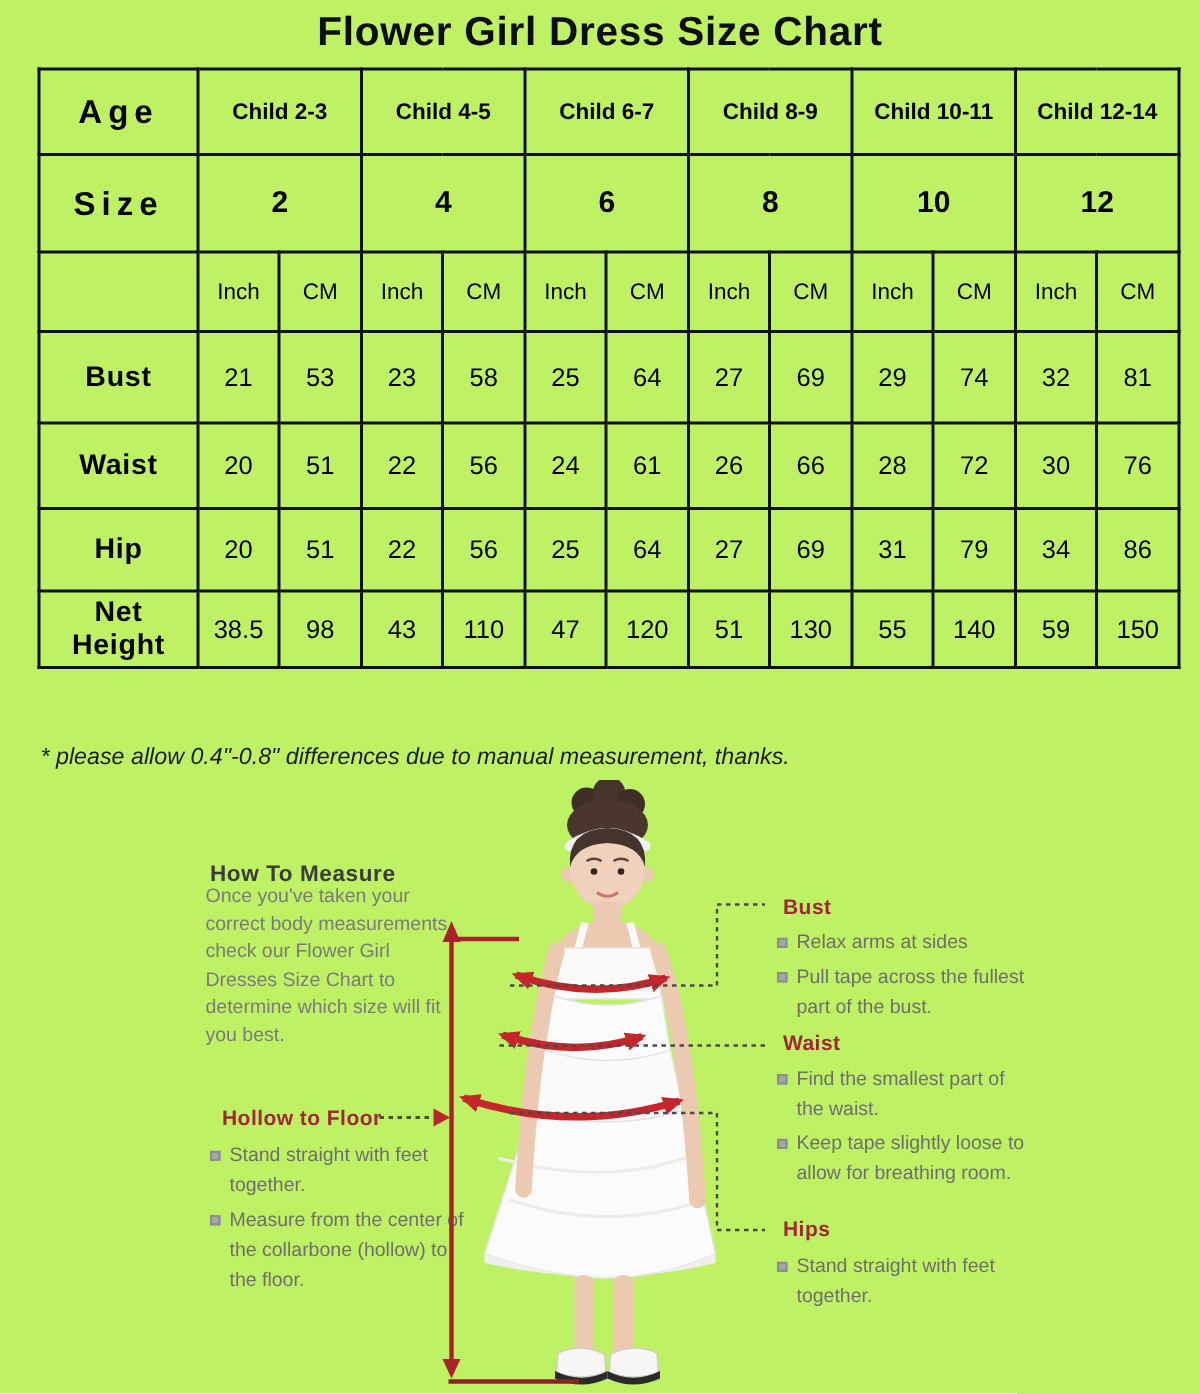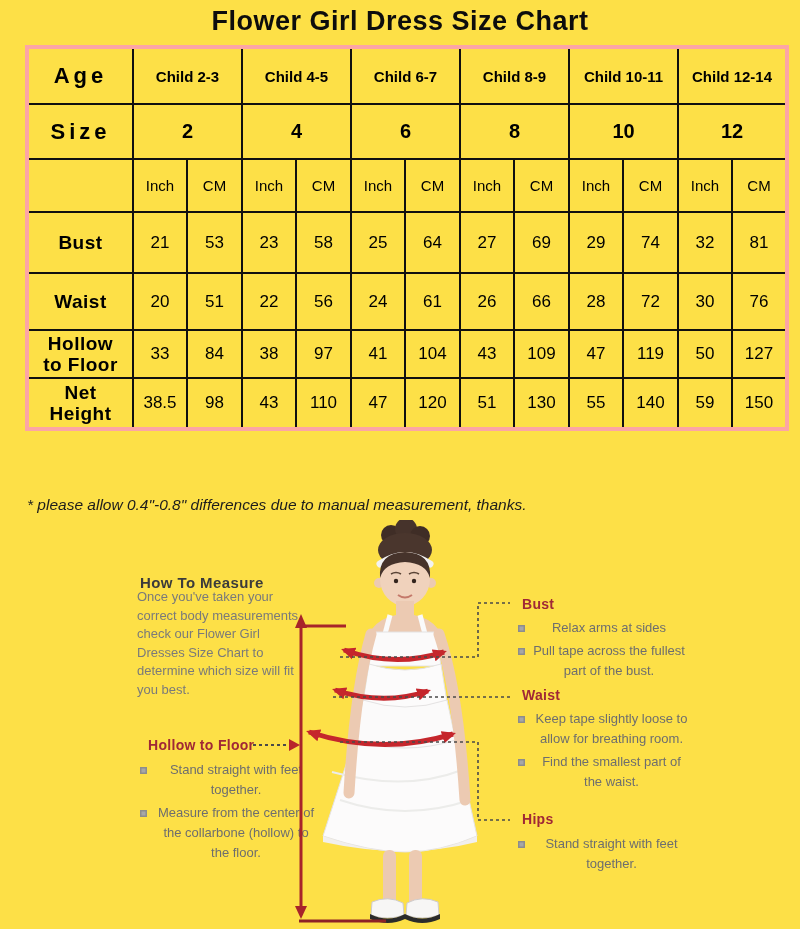--- a/index.html
+++ b/index.html
@@ -1,24 +1,24 @@
 <!DOCTYPE html>
 <html><head>
 <meta charset="utf-8">
 <style>
   * { margin:0; padding:0; box-sizing:border-box; }
   html,body { width:800px; height:929px; background:#fff; font-family:"Liberation Sans", sans-serif; }
-  .page { position:relative; width:800px; height:929px; overflow:hidden; background:#fde047; }
+  .page { position:relative; width:800px; height:929px; overflow:hidden; background:#bef264; }
 
   .title { position:absolute; left:0; top:6px; width:800px; text-align:center;
            font-size:27px; font-weight:bold; color:#0d0d0d; letter-spacing:0.5px; }
 
   table.size-chart { position:absolute; left:25px; top:45px; width:760px;
                      border-collapse:collapse; table-layout:fixed;
-                     border:4px solid #fca5a5; }
+                     border:2px solid #fca5a5; }
   table.size-chart td { border:2px solid #101010; text-align:center; vertical-align:middle; color:#000; overflow:hidden; }
   td.corner   { font-size:22px; font-weight:bold; letter-spacing:4px; }
   td.agehdr   { font-size:15px; font-weight:bold; }
   td.sizeval  { font-size:20px; font-weight:bold; }
   td.unit     { font-size:15px; }
   td.rowlabel { font-size:19px; font-weight:bold; white-space:pre-line; line-height:1.12; letter-spacing:0.5px; }
   td.val      { font-size:17px; }
 
   .disclaimer { position:absolute; left:27px; top:496px; font-style:italic;
                 font-size:15.5px; color:#1c1c1c; }
@@ -28,21 +28,21 @@
   .htm-intro { position:absolute; left:137px; top:588px; width:190px;
                font-size:13px; color:#7a7a7a; line-height:18.5px; }
   .pre { white-space:pre-line; }
 
   .mlabel { position:absolute; font-size:14px; font-weight:bold; color:#a02836; letter-spacing:0.3px; }
   .lbl-hollow { left:148px; top:737px; }
   .lbl-bust   { left:522px; top:596px; }
   .lbl-waist  { left:522px; top:687px; }
   .lbl-hips   { left:522px; top:811px; }
 
-  ul.tips { position:absolute; list-style:none; font-size:13px; color:#6e6e6e; line-height:20px;text-align:center; }
+  ul.tips { position:absolute; list-style:none; font-size:13px; color:#6e6e6e; line-height:20px; }
   ul.tips li { position:relative; padding-left:14px; margin-bottom:3px; white-space:pre-line; }
   ul.tips li::before { content:""; position:absolute; left:1px; top:6.5px; width:7px; height:7px;
                        background:#a7a7a7; box-shadow:inset 0 0 0 1.5px #8d8d8d; }
   .tips-hollow { left:139px; top:760px; width:180px; line-height:19px; }
   .tips-bust   { left:517px; top:618px; width:170px; }
   .tips-waist  { left:517px; top:709px; width:175px; }
   .tips-hips   { left:517px; top:834px; width:175px; }
 
   svg.figure { position:absolute; left:240px; top:520px; width:280px; height:409px; }
 </style>
@@ -72,21 +72,21 @@
     <tbody>
         <tr style="height: 57px;">
           <td class="corner">Age</td>
           <td class="agehdr" colspan="2">Child 2-3</td>
           <td class="agehdr" colspan="2">Child 4-5</td>
           <td class="agehdr" colspan="2">Child 6-7</td>
           <td class="agehdr" colspan="2">Child 8-9</td>
           <td class="agehdr" colspan="2">Child 10-11</td>
           <td class="agehdr" colspan="2">Child 12-14</td>
         </tr>
-        <tr style="height: 55px;">
+        <tr style="height: 65px;">
           <td class="corner">Size</td>
           <td class="sizeval" colspan="2">2</td>
           <td class="sizeval" colspan="2">4</td>
           <td class="sizeval" colspan="2">6</td>
           <td class="sizeval" colspan="2">8</td>
           <td class="sizeval" colspan="2">10</td>
           <td class="sizeval" colspan="2">12</td>
         </tr>
         <tr style="height: 53px;">
           <td class="unit"></td>
@@ -126,35 +126,34 @@
           <td class="val">56</td>
           <td class="val">24</td>
           <td class="val">61</td>
           <td class="val">26</td>
           <td class="val">66</td>
           <td class="val">28</td>
           <td class="val">72</td>
           <td class="val">30</td>
           <td class="val">76</td>
         </tr>
-        <tr style="height: 48px;">
-          <td class="rowlabel">Hollow
-to Floor</td>
-          <td class="val">33</td>
-          <td class="val">84</td>
-          <td class="val">38</td>
-          <td class="val">97</td>
-          <td class="val">41</td>
-          <td class="val">104</td>
-          <td class="val">43</td>
-          <td class="val">109</td>
-          <td class="val">47</td>
-          <td class="val">119</td>
-          <td class="val">50</td>
-          <td class="val">127</td>
+        <tr style="height: 55px;">
+          <td class="rowlabel">Hip</td>
+          <td class="val">20</td>
+          <td class="val">51</td>
+          <td class="val">22</td>
+          <td class="val">56</td>
+          <td class="val">25</td>
+          <td class="val">64</td>
+          <td class="val">27</td>
+          <td class="val">69</td>
+          <td class="val">31</td>
+          <td class="val">79</td>
+          <td class="val">34</td>
+          <td class="val">86</td>
         </tr>
         <tr style="height: 51px;">
           <td class="rowlabel">Net
 Height</td>
           <td class="val">38.5</td>
           <td class="val">98</td>
           <td class="val">43</td>
           <td class="val">110</td>
           <td class="val">47</td>
           <td class="val">120</td>
@@ -189,24 +188,24 @@
 
   <div class="mlabel lbl-bust">Bust</div>
   <ul class="tips tips-bust">
       <li>Relax arms at sides</li>
       <li>Pull tape across the fullest
 part of the bust.</li>
     </ul>
 
   <div class="mlabel lbl-waist">Waist</div>
   <ul class="tips tips-waist">
+      <li>Find the smallest part of
+the waist.</li>
       <li>Keep tape slightly loose to
 allow for breathing room.</li>
-      <li>Find the smallest part of
-the waist.</li>
     </ul>
 
   <div class="mlabel lbl-hips">Hips</div>
   <ul class="tips tips-hips">
       <li>Stand straight with feet
 together.</li>
     </ul>
 
   <svg class="figure" viewBox="240 520 280 409">
     <defs>

